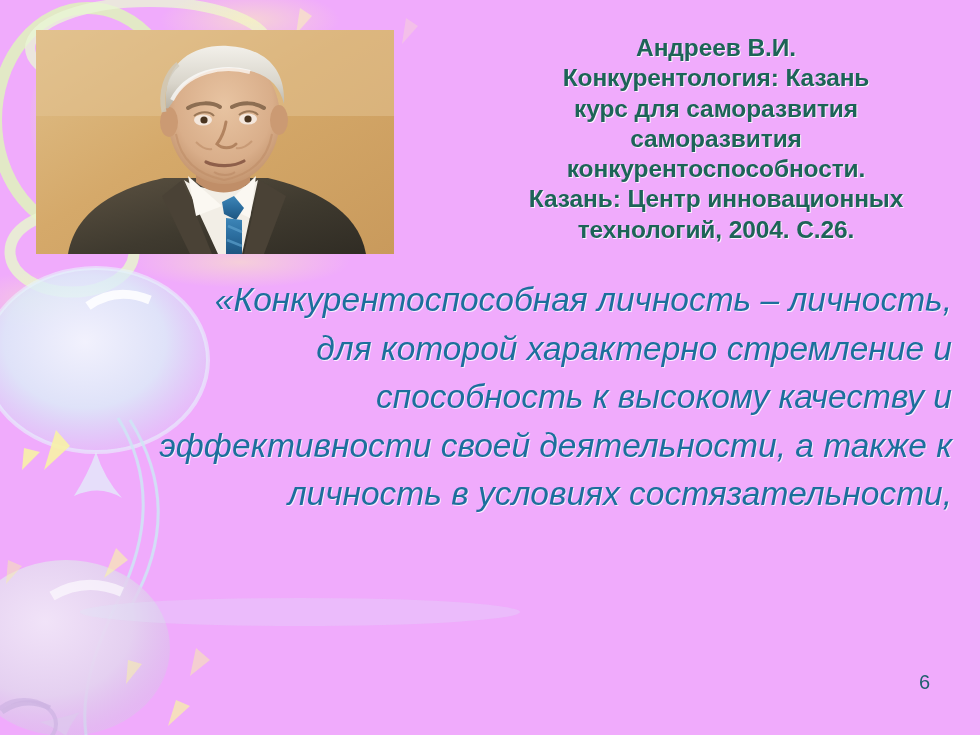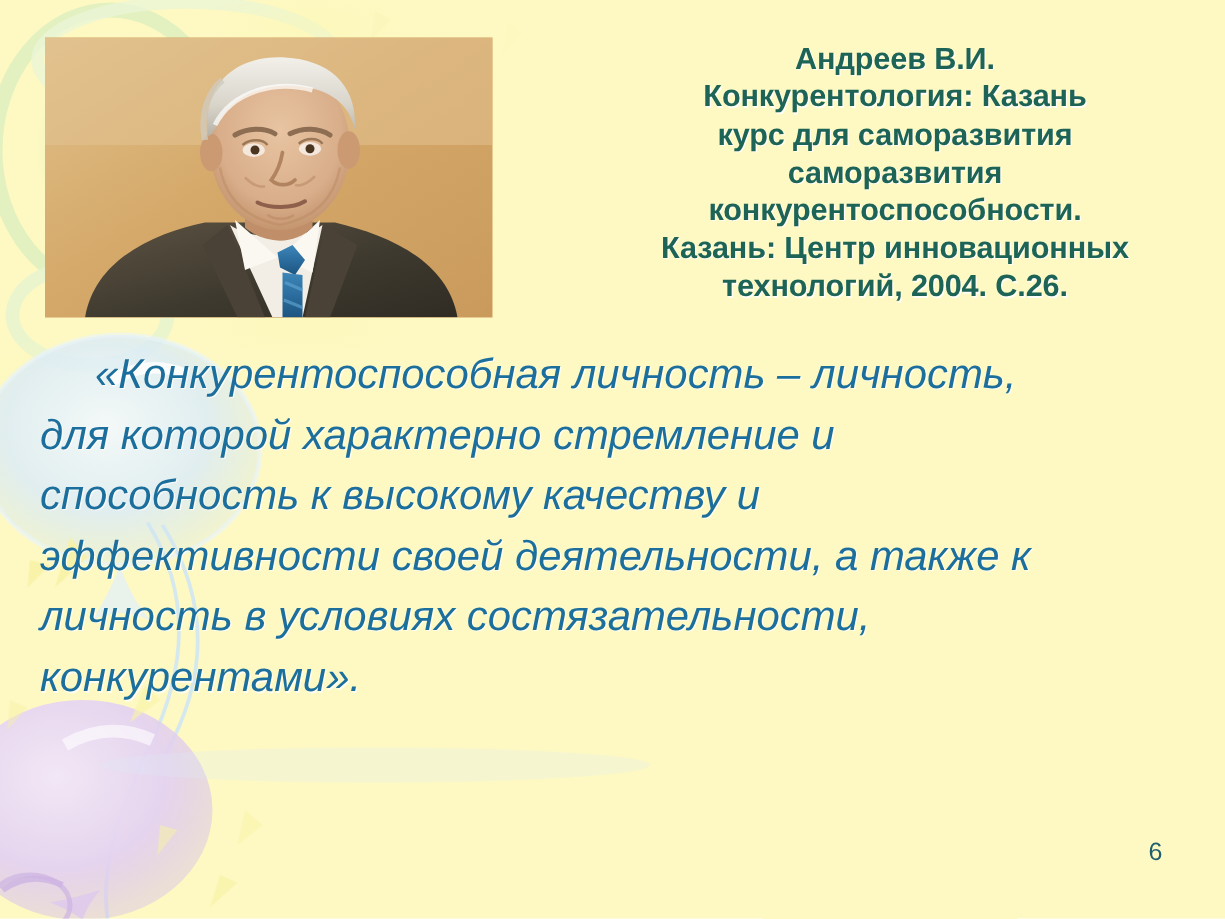--- a/index.html
+++ b/index.html
@@ -4,21 +4,21 @@
 <style>
   html, body {
     margin: 0;
     padding: 0;
     background: #ffffff;
   }
   #slide {
     position: relative;
     width: 980px;
     height: 735px;
-    background: #fef9c3;
+    background: #f0abfc;
     overflow: hidden;
     font-family: "Liberation Sans", "DejaVu Sans", sans-serif;
   }
 
   
   #decor {
     position: absolute;
     inset: 0;
     pointer-events: none;
     z-index: 0;
@@ -62,21 +62,21 @@
     top: 276px;
     width: 920px;
     z-index: 4;
     color: #1c6f9c;
     font-size: 33.5px;
     line-height: 48.5px;
     font-style: italic;
     font-weight: normal;
     text-shadow: 1px 1px 0 rgba(255,255,255,0.75);
   }
-  #quote .q-line { display: block; white-space: nowrap; }
+  #quote .q-line { display: block; white-space: nowrap; text-align: right; }
   #quote .q-line.first { text-indent: 44px; }
 
   
   #page-number {
     position: absolute;
     right: 50px;
     top: 671px;
     z-index: 5;
     color: #1f5f6e;
     font-size: 20px;
@@ -258,18 +258,17 @@
     <span class="cit-line">Казань: Центр инновационных</span>
     <span class="cit-line">технологий, 2004. С.26.</span>
   </div>
 
   <div id="quote">
     <span class="q-line first">«Конкурентоспособная личность – личность,</span>
     <span class="q-line">для которой характерно стремление и</span>
     <span class="q-line">способность к высокому качеству и</span>
     <span class="q-line">эффективности своей деятельности, а также к</span>
     <span class="q-line">личность в условиях состязательности,</span>
-    <span class="q-line">конкурентами».</span>
   </div>
 
   <div id="page-number">6</div>
 
 </div>
 
 </body></html>

